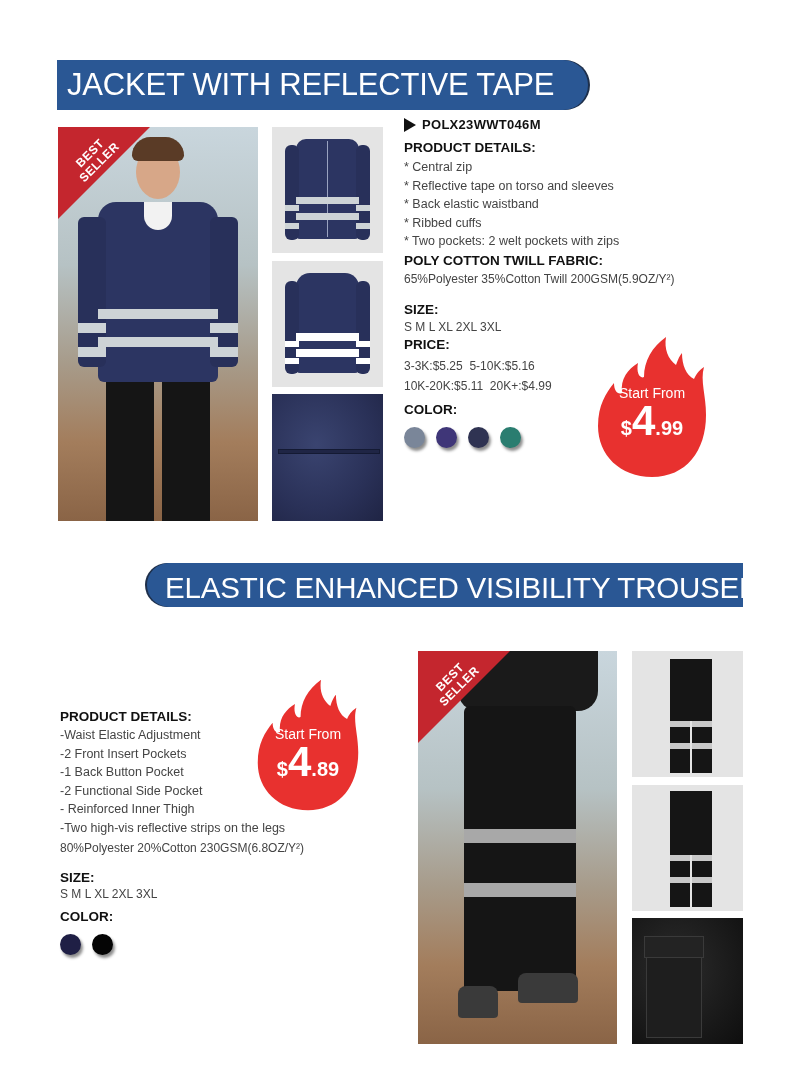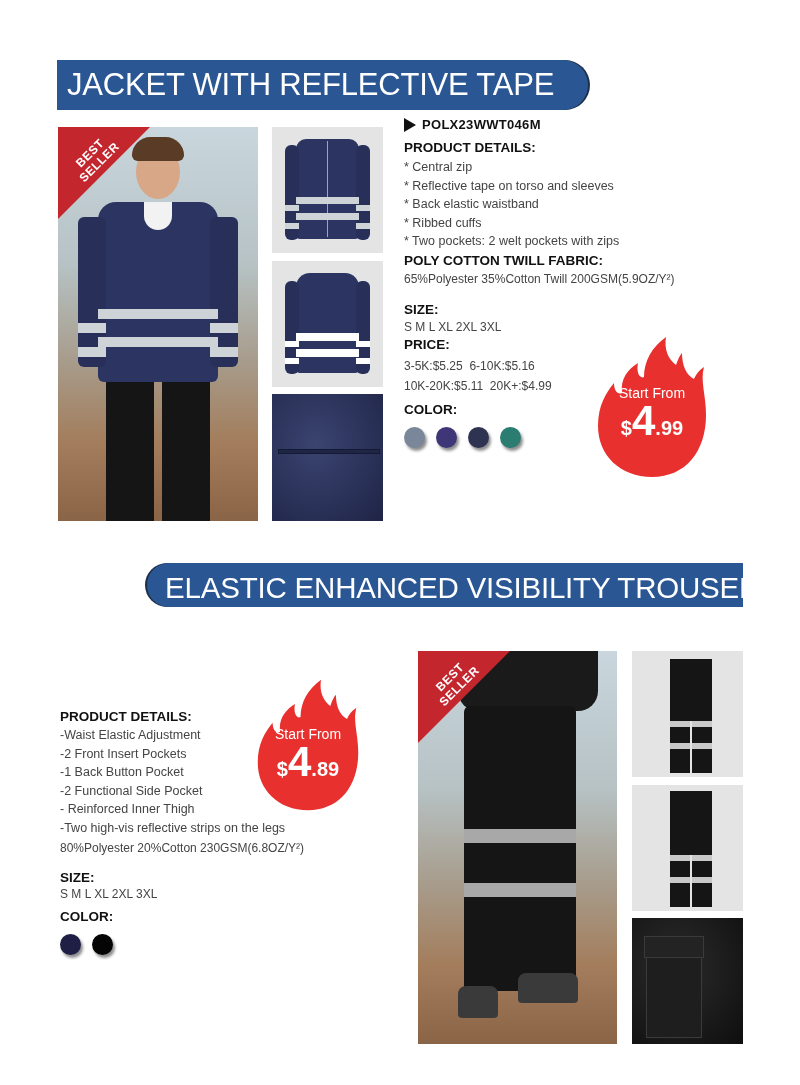--- a/index.html
+++ b/index.html
@@ -125,21 +125,21 @@
     <div class="line">* Back elastic waistband</div>
     <div class="line">* Ribbed cuffs</div>
     <div class="line">* Two pockets: 2 welt pockets with zips</div>
   </div>
   <div class="h" style="margin-top:2px;">POLY COTTON TWILL FABRIC:</div>
   <div class="line" style="margin-top:2px; font-size:12px;">65%Polyester 35%Cotton Twill 200GSM(5.9OZ/Y²)</div>
   <div class="h" style="margin-top:14px;">SIZE:</div>
   <div class="line" style="margin-top:1px; font-size:12px;">S M L XL 2XL 3XL</div>
   <div class="h" style="">PRICE:</div>
   <div style="margin-top:4px;">
-    <div class="line" style="font-size:12px; line-height:20px; white-space:pre;">3-5K:$5.25  6-10K:$5.16</div>
+    <div class="line" style="font-size:12px; line-height:20px; white-space:pre;">3-3K:$5.25  5-10K:$5.16</div>
     <div class="line" style="font-size:12px; line-height:20px; white-space:pre;">10K-20K:$5.11  20K+:$4.99</div>
   </div>
   <div class="h" style="margin-top:6px;">COLOR:</div>
   <div class="swatches" style="margin-top:10px;">
     <div class="sw" style="background:#7a8699;"></div>
     <div class="sw" style="background:#3f3678;"></div>
     <div class="sw" style="background:#2f3352;"></div>
     <div class="sw" style="background:#2a7d70;"></div>
   </div>
 </div>

